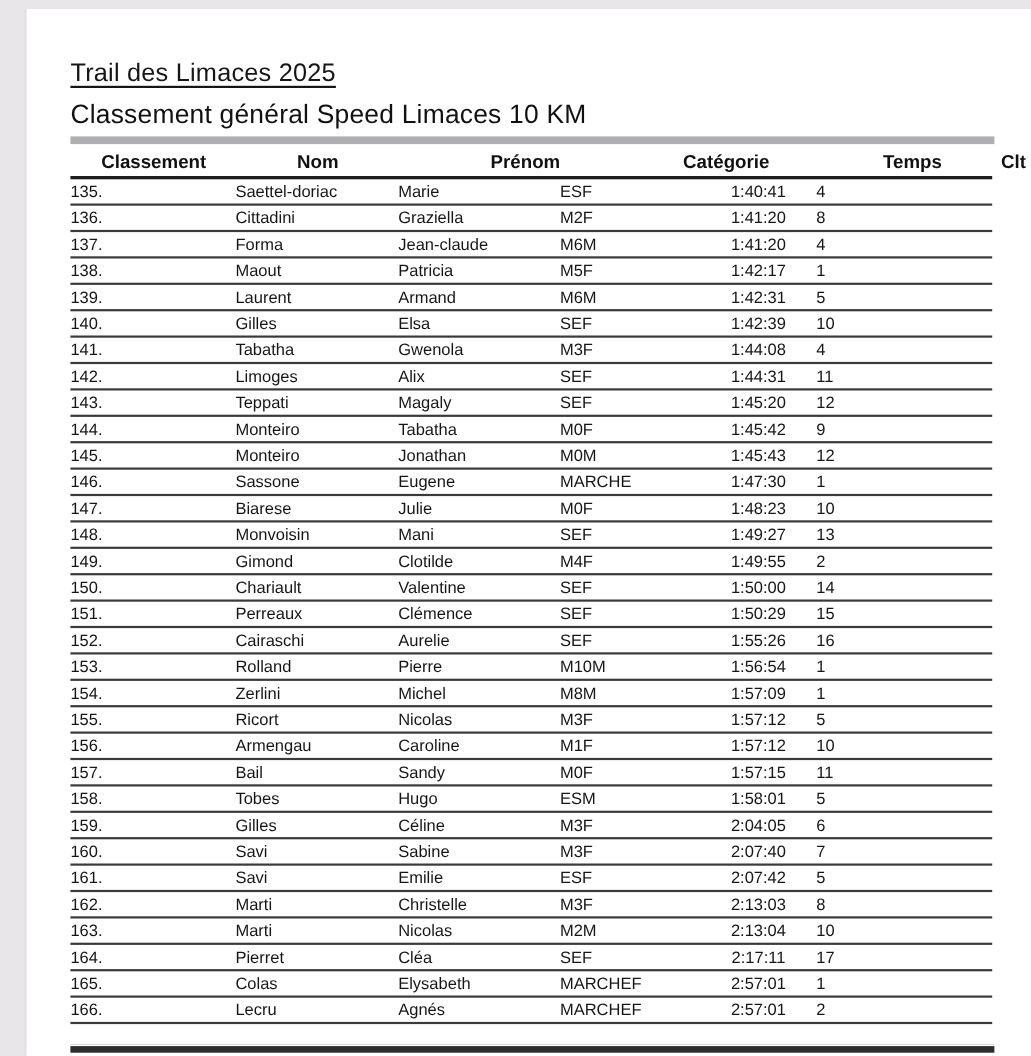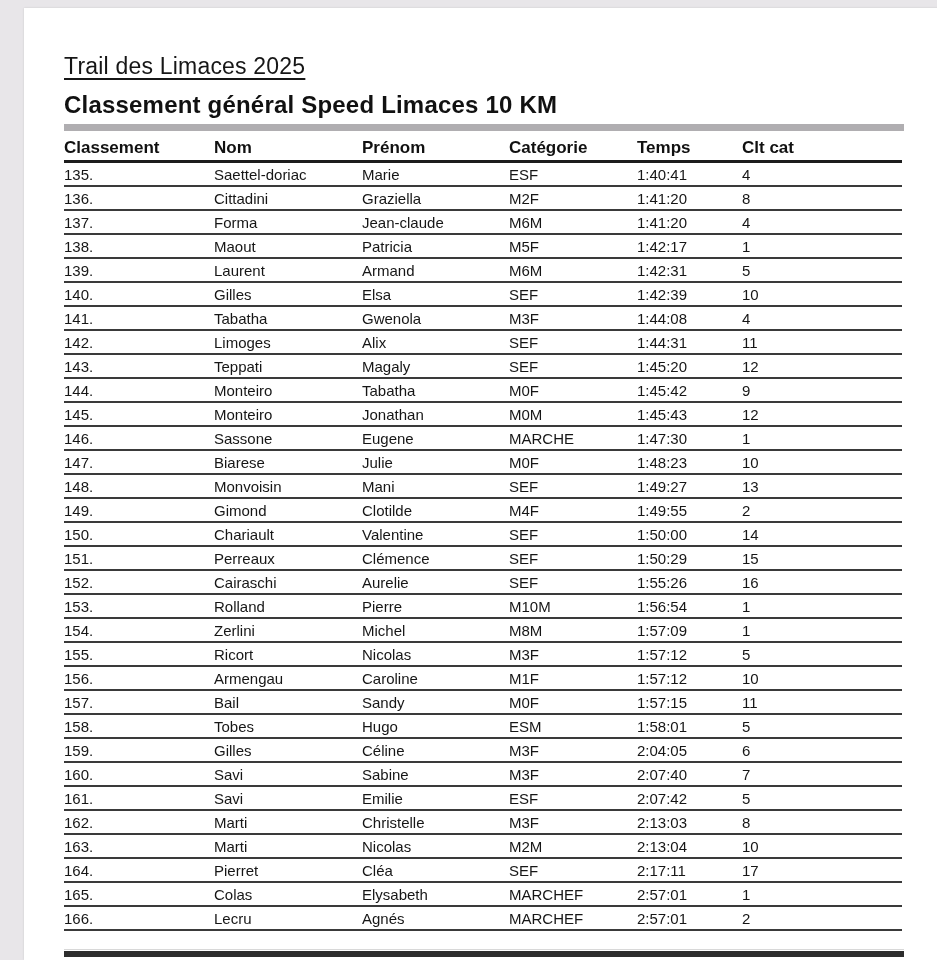--- a/index.html
+++ b/index.html
@@ -37,21 +37,21 @@
     text-decoration-thickness: 2px;
     text-underline-offset: 4px;
     letter-spacing: 0.2px;
     white-space: nowrap;
   }
   .doc-subtitle {
     position: absolute;
     top: 83px;
     left: 0;
     font-size: 24px;
-    font-weight: 700;
+    font-weight: 400;
     color: #111111;
     letter-spacing: 0.2px;
     white-space: nowrap;
   }
   .title-divider {
     position: absolute;
     top: 116px;
     left: 0;
     width: 840px;
     height: 7px;
@@ -67,40 +67,41 @@
     display: flex;
     align-items: center;
     height: 24px;
     border-bottom: 3px solid #1d1d1d;
     padding-top: 2px;
   }
   .header-row .cell {
     font-size: 17px;
     font-weight: 700;
     color: #111111;
+    margin-left: 28px;
   }
   .body-row {
     display: flex;
     align-items: center;
     height: 24px;
     box-sizing: border-box;
     border-bottom: 2px solid #3a3a3a;
   }
   .cell {
     font-size: 15px;
     color: #161616;
     white-space: nowrap;
     overflow: hidden;
     flex: 0 0 auto;
   }
   .c0 { width: 150px; }
   .c1 { width: 148px; }
   .c2 { width: 147px; }
   .c3 { width: 128px; }
-  .c4 { width: 105px; }
+  .c4 { width: 105px; text-align: center; }
   .c5 { width: 160px; }
   .footer-light-line {
     position: absolute;
     top: 941px;
     left: 0;
     width: 840px;
     height: 1px;
     background: #d8d8d8;
   }
   .footer-dark-bar {

